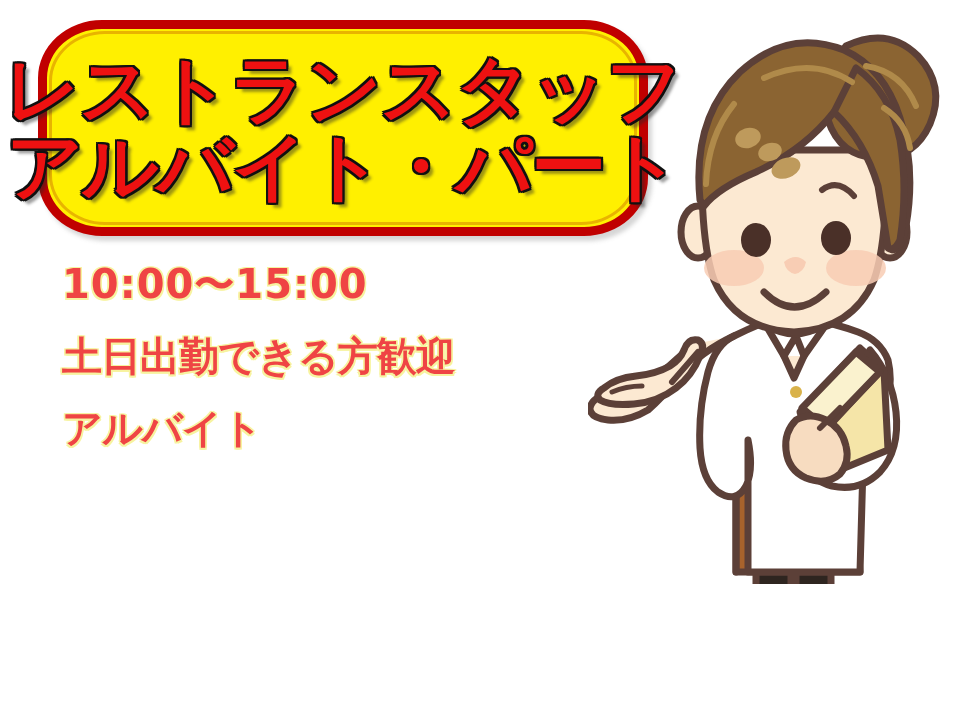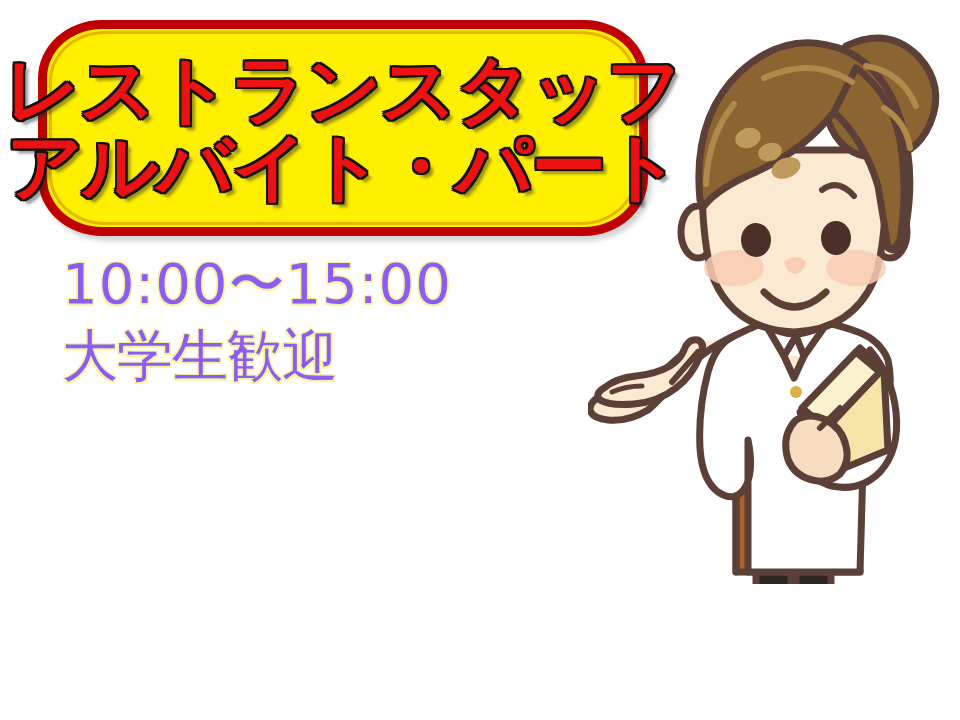--- a/index.html
+++ b/index.html
@@ -62,24 +62,24 @@
   #badge-line-1 { margin-bottom: 2px; }
 
   
   #detail-list {
     position: absolute;
     left: 62px;
     top: 248px;
     width: 560px;
   }
   .detail-line {
-    color: #8b5cf6;
-    font-family: "DejaVu Sans", "Liberation Sans", sans-serif;
-    font-weight: normal;
-    font-size: 56px;
+    color: #ef4444;
+    font-family: "DejaVu Sans", "Liberation Sans", sans-serif;
+    font-weight: bold;
+    font-size: 40px;
     line-height: 72px;
     letter-spacing: -1px;
     white-space: nowrap;
     text-shadow:
        1.5px 0 0 #F7F3A0, -1.5px 0 0 #F7F3A0,
        0 1.5px 0 #F7F3A0, 0 -1.5px 0 #F7F3A0,
        1.5px 1.5px 0 #F7F3A0, -1.5px 1.5px 0 #F7F3A0,
        1.5px -1.5px 0 #F7F3A0, -1.5px -1.5px 0 #F7F3A0;
   }
   .detail-line.mono-time {
@@ -102,21 +102,22 @@
 
 <div id="poster">
 
   <div id="headline-badge">
     <div class="badge-line" id="badge-line-1">レストランスタッフ</div>
     <div class="badge-line" id="badge-line-2">アルバイト・パート</div>
   </div>
 
   <div id="detail-list">
     <div class="detail-line mono-time">10:00〜15:00</div>
-    <div class="detail-line">大学生歓迎</div>
+    <div class="detail-line">土日出勤できる方歓迎</div>
+    <div class="detail-line">アルバイト</div>
   </div>
 
   <div id="waitress-illustration">
     <svg viewBox="0 0 372 720" xmlns="http://www.w3.org/2000/svg">
       <g fill="none" stroke="#5C4038" stroke-width="7" stroke-linecap="round" stroke-linejoin="round">
 
         <g>
           <path d="M168 570 L168 660 Q168 668 176 668 L196 668 Q203 668 203 660 L203 570 Z" fill="#2E2520"></path>
           <path d="M208 570 L208 660 Q208 668 216 668 L236 668 Q243 668 243 660 L243 570 Z" fill="#2E2520"></path>
         </g>

